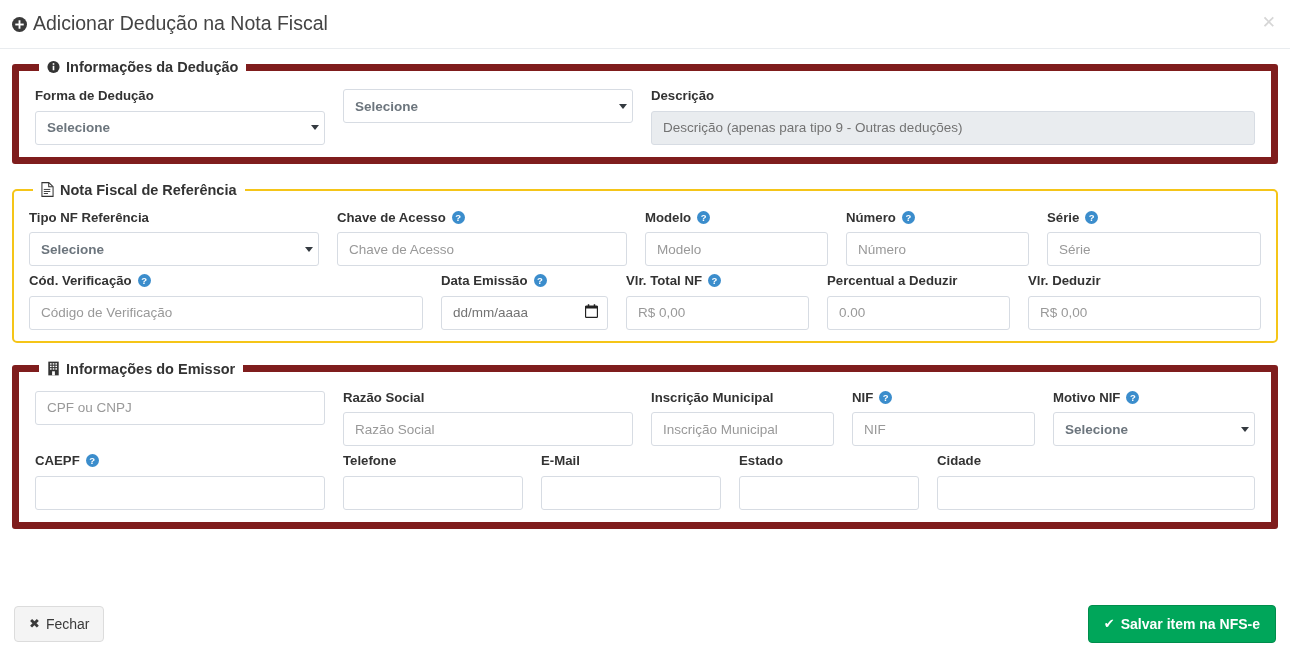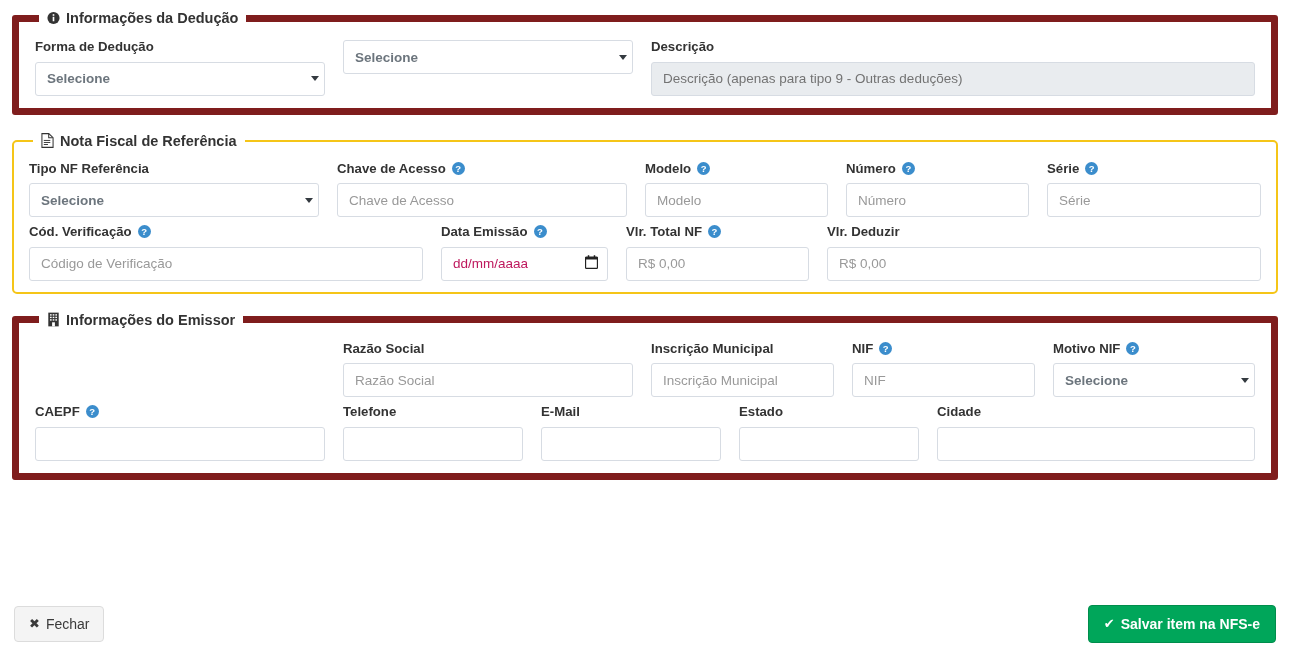--- a/index.html
+++ b/index.html
@@ -109,21 +109,21 @@
   .ctl.disabled { background: #e9ecef; color: #737373; }
   .ctl.select { color: #6c757d; justify-content: space-between; padding-right: 5px; font-weight: bold; }
   .caret {
     width: 0; height: 0;
     border-left: 4.5px solid transparent;
     border-right: 4.5px solid transparent;
     border-top: 5px solid #343a40;
     flex: 0 0 auto;
     margin-left: 8px;
   }
-  .date-ctl { justify-content: space-between; color: #be185d; padding-right: 9px; text-align: center; }
+  .date-ctl { justify-content: space-between; color: #737373; padding-right: 9px; text-align: center; }
   .cal-icon { flex: 0 0 auto; }
   .help {
     display: inline-block;
     width: 13px; height: 13px;
     border-radius: 50%;
     background: #3b8dcc;
     color: #fff;
     font-size: 9.5px;
     font-weight: bold;
     line-height: 13px;
@@ -167,20 +167,33 @@
     padding: 11px 15px;
     border-color: #008d4c;
   }
   .glyph { font-family: "DejaVu Sans", sans-serif; font-size: 13px; }
 </style>
 </head>
 <body>
 
 <div class="modal">
 
+  <div class="modal-header">
+    <div class="modal-title">
+      <span class="plus-circle">
+        <svg width="15" height="15" viewBox="0 0 16 16">
+            <circle cx="8" cy="8" r="8" fill="#3a3a3a"></circle>
+            <rect x="7" y="3.5" width="2" height="9" fill="#fff"></rect>
+            <rect x="3.5" y="7" width="9" height="2" fill="#fff"></rect>
+          </svg>
+      </span>
+      <span>Adicionar Dedução na Nota Fiscal</span>
+    </div>
+    <span class="close-x">✕</span>
+  </div>
 
   <div class="modal-body">
 
     <fieldset>
       <legend>
         <span class="lg-icon">
           <svg width="13" height="14" viewBox="0 0 16 16">
               <circle cx="8" cy="8" r="7.5" fill="#333"></circle>
               <rect x="7" y="6.5" width="2" height="5.5" fill="#fff"></rect>
               <rect x="7" y="3.3" width="2" height="2" fill="#fff"></rect>
@@ -316,20 +329,28 @@
         <div class="fg" style="width:183px">
           <label class="fl">
             <span>Vlr. Total NF</span>
             <span class="help">?</span>
           </label>
           <div class="ctl">
             <span>R$ 0,00</span>
           </div>
         </div>
 
+        <div class="fg" style="width:183px">
+          <label class="fl">
+            <span>Percentual a Deduzir</span>
+          </label>
+          <div class="ctl">
+            <span>0.00</span>
+          </div>
+        </div>
 
         <div class="fg" style="flex:1">
           <label class="fl">
             <span>Vlr. Deduzir</span>
           </label>
           <div class="ctl">
             <span>R$ 0,00</span>
           </div>
         </div>
       </div>
@@ -352,20 +373,23 @@
                 <rect x="9" y="7.7" width="1.8" height="1.5"></rect>
                 <rect x="5.5" y="11" width="3" height="4.4"></rect>
               </g>
             </svg>
         </span>
         <span>Informações do Emissor</span>
       </legend>
 
       <div class="row">
         <div class="fg" style="width:290px">
+          <div class="ctl">
+            <span>CPF ou CNPJ</span>
+          </div>
         </div>
 
         <div class="fg" style="width:290px">
           <label class="fl">
             <span>Razão Social</span>
           </label>
           <div class="ctl">
             <span>Razão Social</span>
           </div>
         </div>

